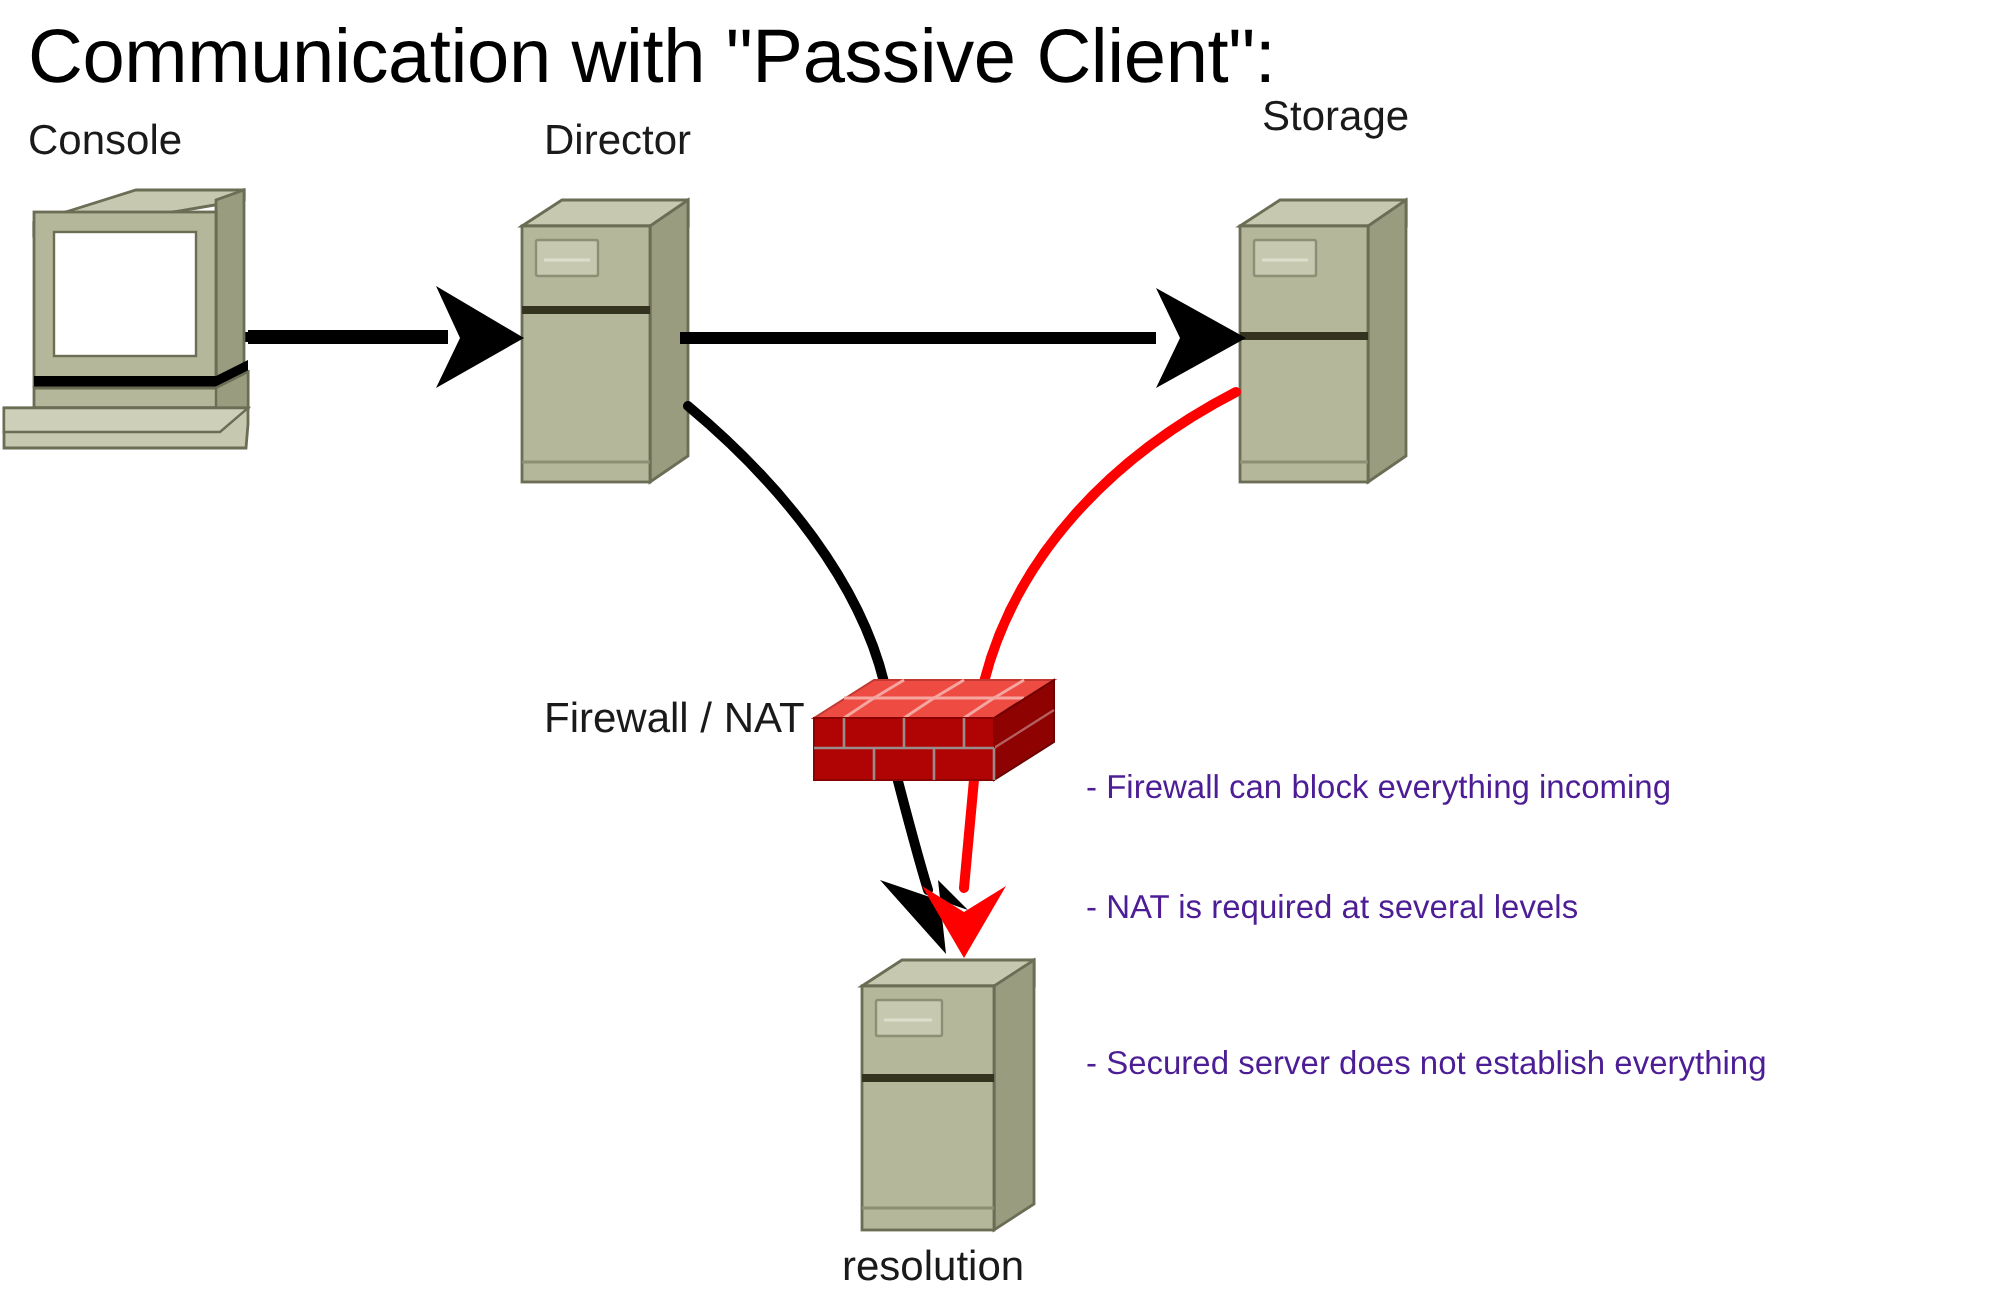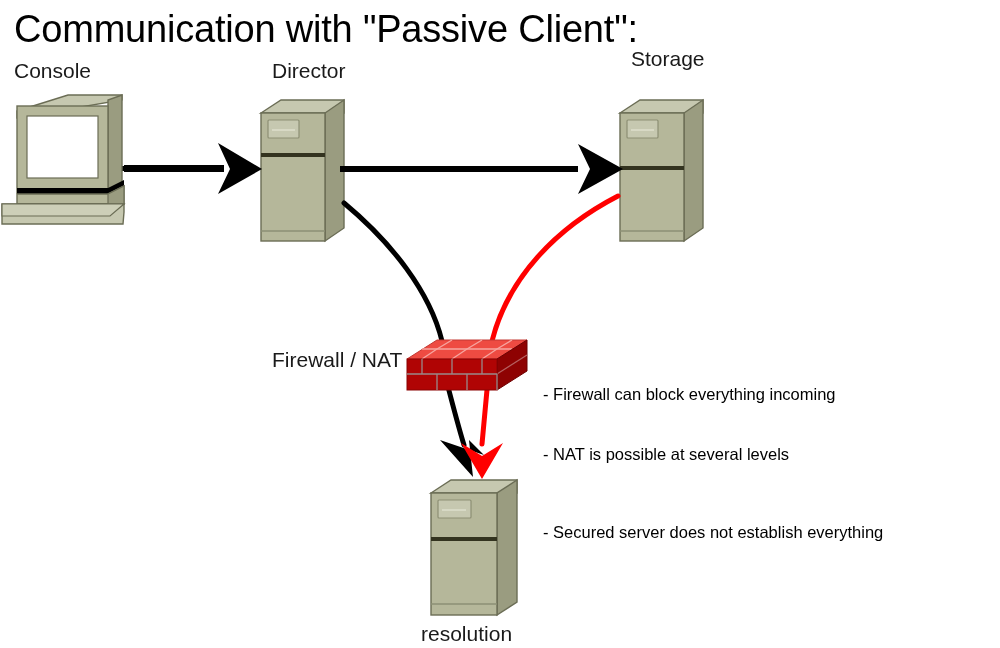--- a/index.html
+++ b/index.html
@@ -39,21 +39,21 @@
     color: #1a1a1a;
     font-family: "Liberation Sans", sans-serif;
   }
   #label-console { left: 14px;  top: 59px; }
   #label-director { left: 259px; top: 59px; margin-left: 13px; }
   #label-storage { left: 631px; top: 47px; }
   #label-firewall { left: 272px; top: 348px; }
   #label-filedaemon { left: 421px; top: 622px; }
   .note {
     font-size: 16.5px;
-    color: #000000;
+    color: #4c1d95;
     font-family: "Liberation Sans", sans-serif;
     font-weight: 500;
   }
   #note-firewall { left: 543px; top: 347px; }
   #note-secured  { left: 543px; top: 485px; }
   .note div { margin-bottom: 3px; }
 </style>
 </head>
 <body>
 
@@ -166,18 +166,18 @@
 <div class="lbl" id="title">Communication with "Passive Client":</div>
 
 <div class="lbl node-label" id="label-console">Console</div>
 <div class="lbl node-label" id="label-director">Director</div>
 <div class="lbl node-label" id="label-storage">Storage</div>
 <div class="lbl node-label" id="label-firewall">Firewall / NAT</div>
 <div class="lbl node-label" id="label-filedaemon">resolution</div>
 
 <div class="lbl note" id="note-firewall">
   <div>- Firewall can block everything incoming</div>
-  <div>- NAT is possible at several levels</div>
+  <div>- NAT is required at several levels</div>
 </div>
 
 <div class="lbl note" id="note-secured">
   <div>- Secured server does not establish everything</div>
 </div>
 
 </body></html>

